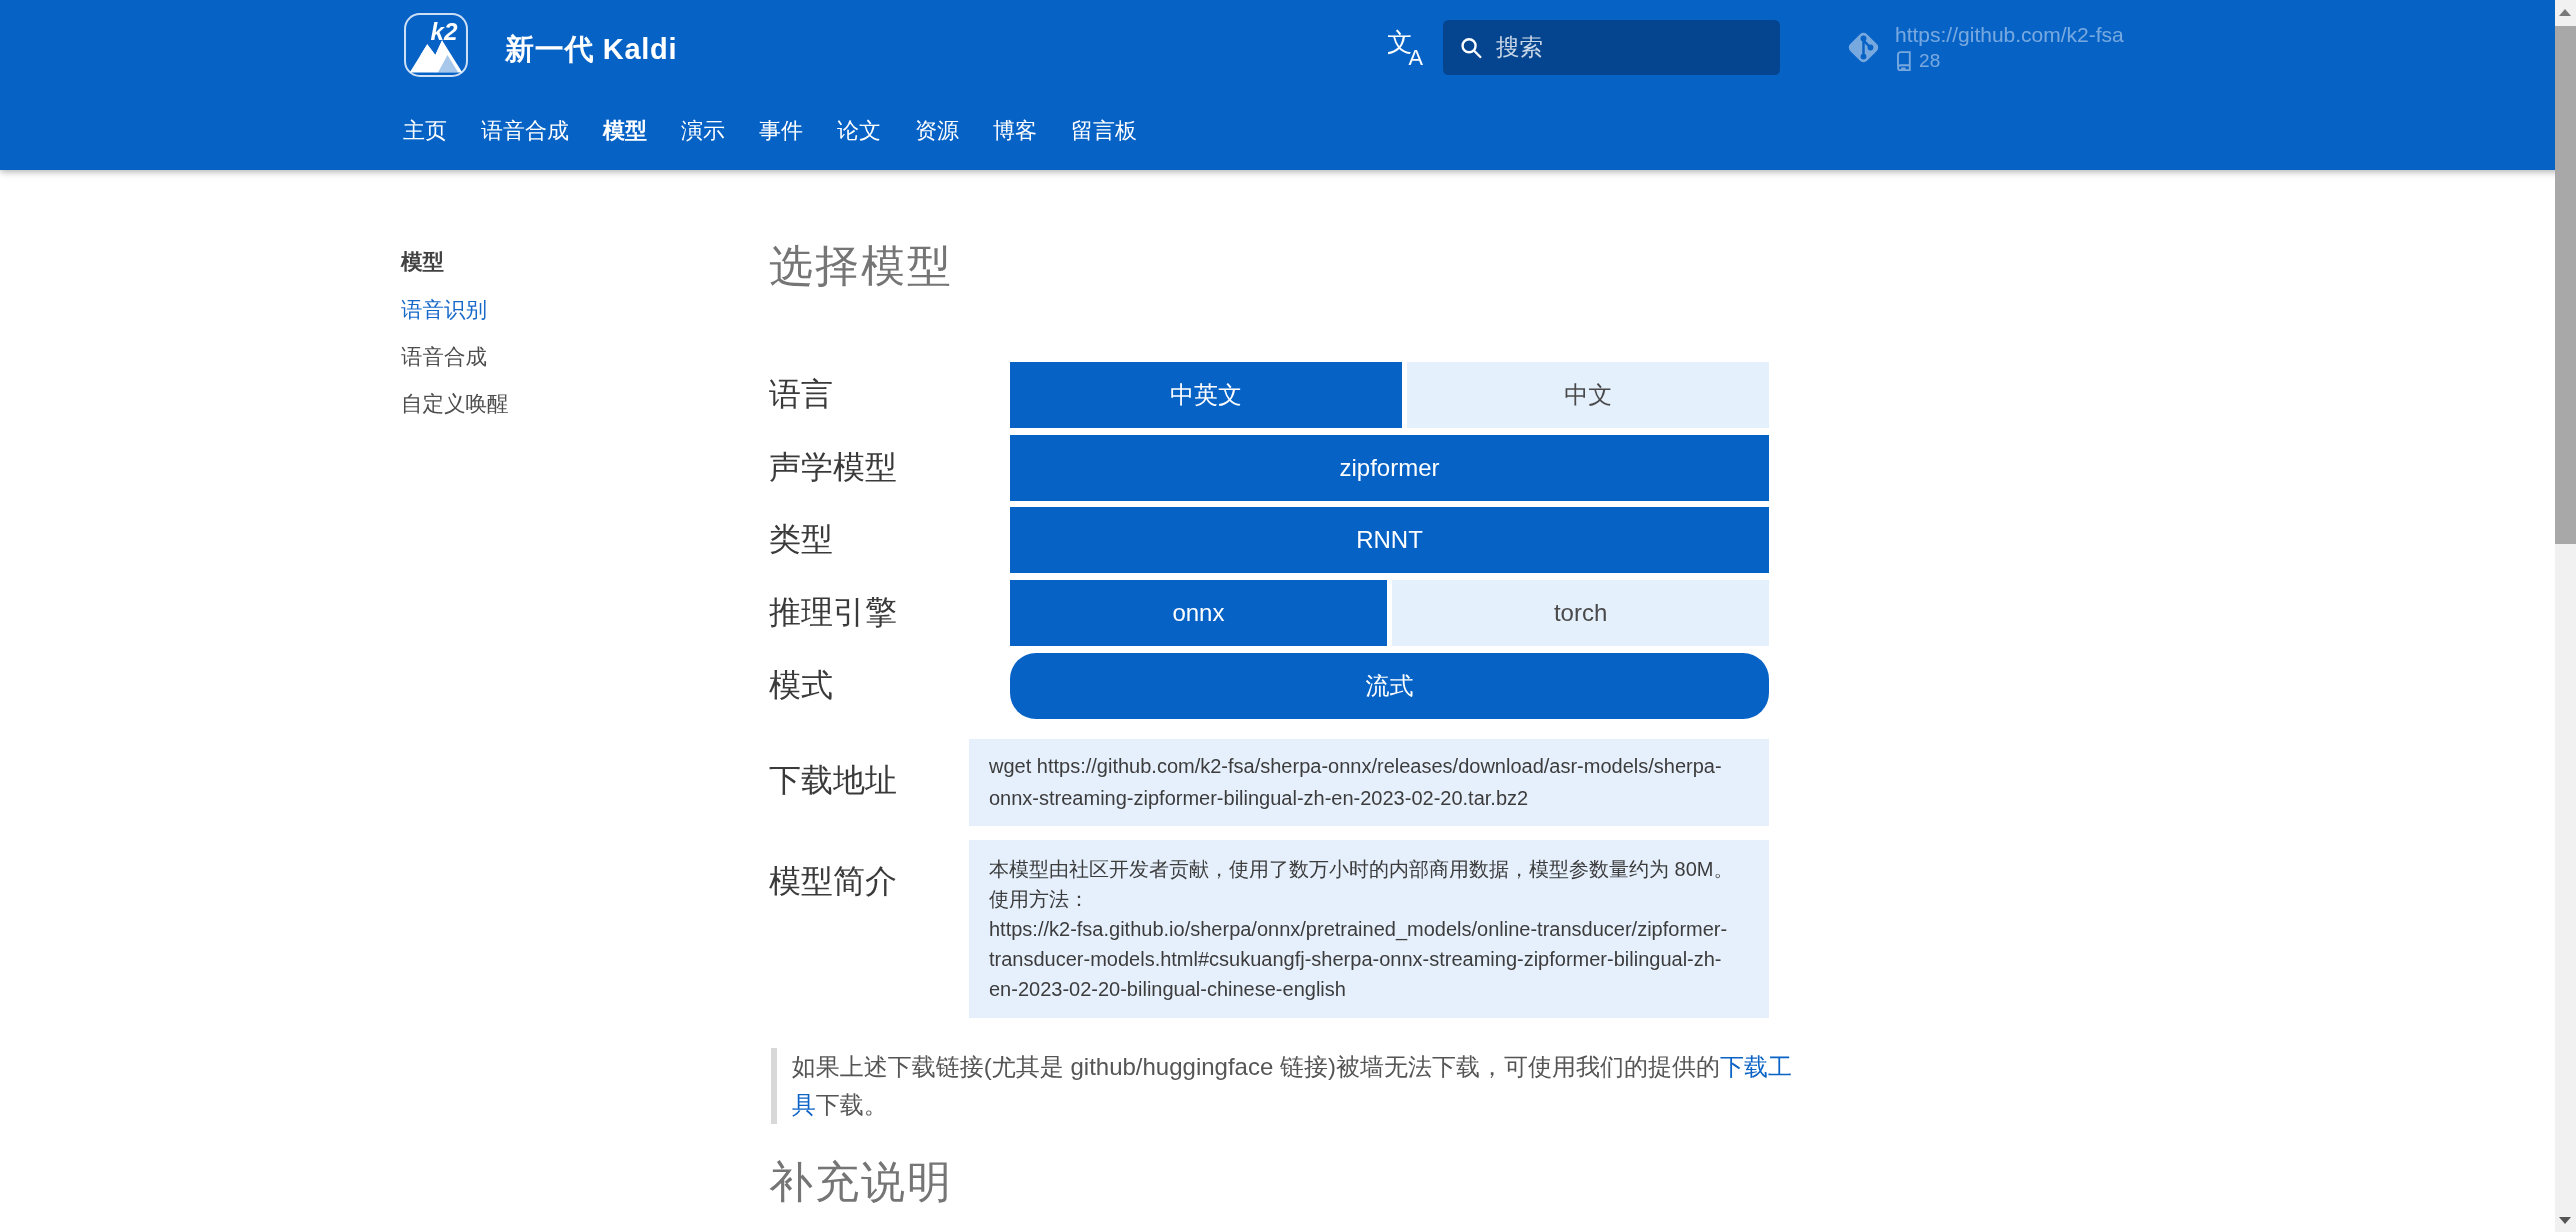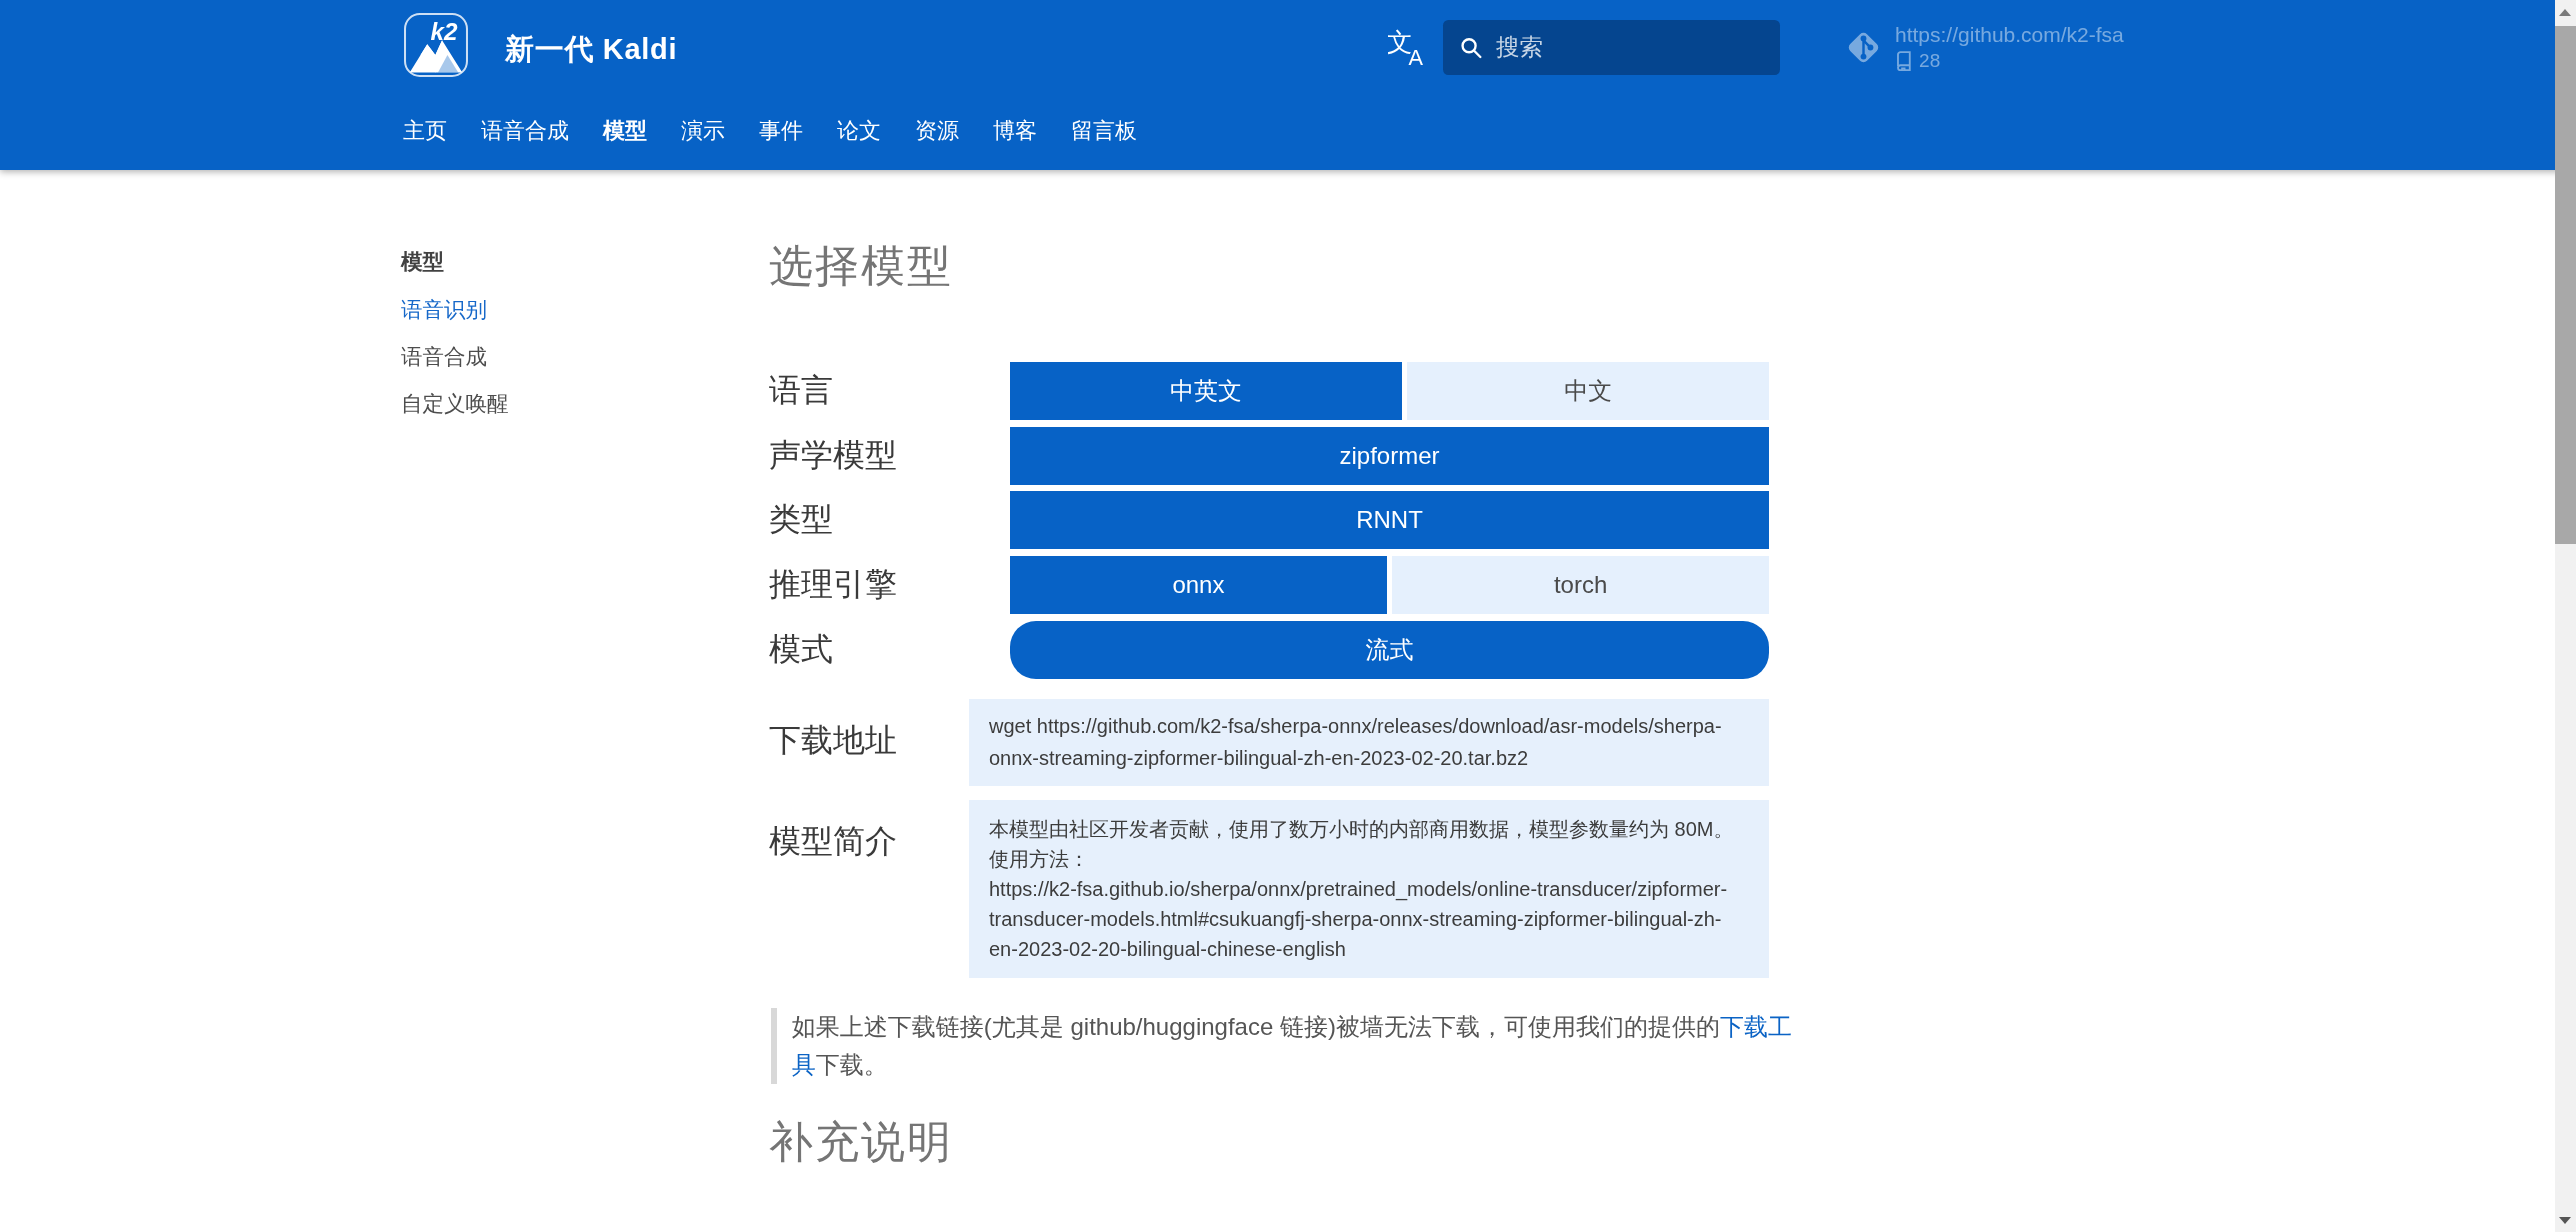--- a/index.html
+++ b/index.html
@@ -37,21 +37,21 @@
 
   
   .main { position:absolute; left:769px; top:240px; width:1028px; }
   h1.page-h { font-size:44px; font-weight:300; color:#757575; letter-spacing:2px;
               line-height:51px; }
   h1.first { margin-bottom:71px; }
   .form-row { display:flex; margin-bottom:6.7px; }
   .row-label { width:200px; flex:none; font-size:32px; color:#3a3a3a; }
   .row-center .row-label { display:flex; align-items:center; }
   .row-top .row-label { padding-top:20px; }
-  .opts { display:flex; gap:5.4px; width:800px; height:58px;padding-left:41px; }
+  .opts { display:flex; gap:5.4px; width:800px; height:66px;padding-left:41px; }
   .opt { display:flex; align-items:center; justify-content:center; font-size:24px;
          cursor:pointer; }
   .opt.sel { background:#0762c6; color:#fff; }
   .opt.unsel { background:#e5f0fd; color:#4a4a4a; }
   .box { width:800px; background:#e6f0fc; color:#3c3c3c; font-size:20px; }
   .box-dl { padding:11.4px 20px; line-height:32px; overflow-wrap:anywhere; }
   .box-intro { padding:14px 20px; line-height:30px; overflow-wrap:anywhere; }
   .row-dl { margin-top:20px; margin-bottom:14.8px; }
   .row-intro { margin-bottom:29.5px; }
   blockquote.note { border-left:6.7px solid #d8d8d8; padding-left:14.8px; margin-left:2px;

